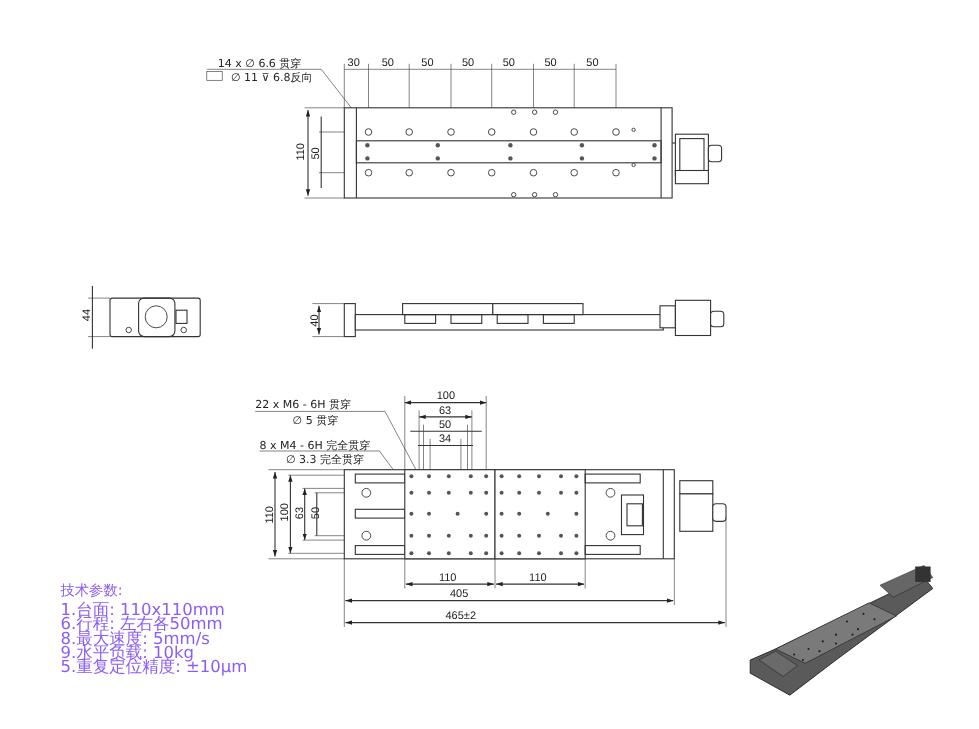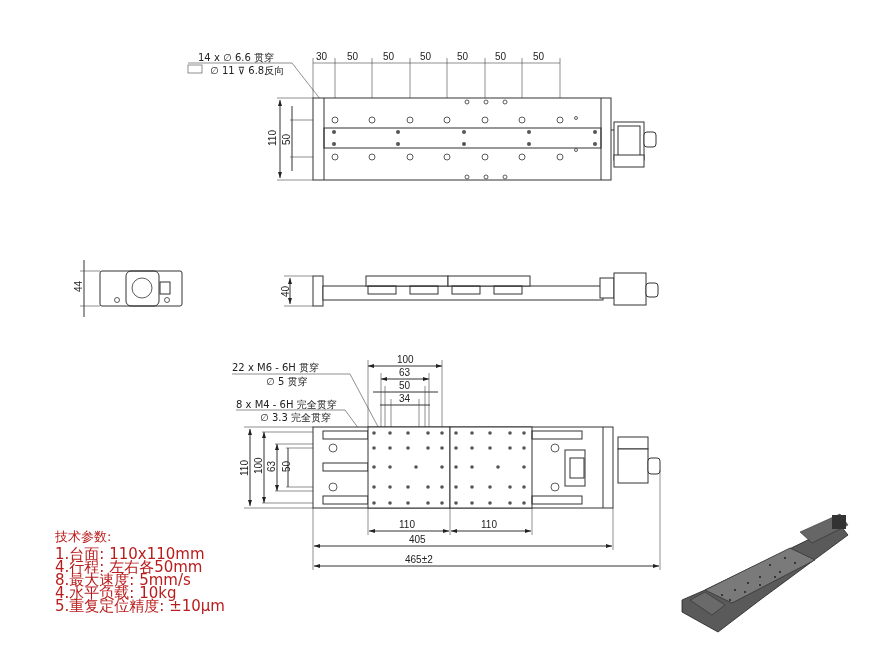--- a/index.html
+++ b/index.html
@@ -3,21 +3,21 @@
   <meta charset="utf-8">
   <style>
     html,body{margin:0;padding:0;background:#ffffff;}
     body{width:890px;height:663px;position:relative;overflow:hidden;font-family:"Liberation Sans",sans-serif;}
     svg{position:absolute;left:0;top:0;}
     .ln{stroke:#333;stroke-width:1;fill:none;}
     .thin{stroke:#444;stroke-width:0.6;fill:none;}
     .plate{stroke:#333;stroke-width:1;fill:#fff;}
     .dimtxt{font-family:"Liberation Sans",sans-serif;font-size:10px;fill:#222;}
     .cn{font-family:"DejaVu Sans",sans-serif;font-size:10px;fill:#222;}
-    .spec{position:absolute;left:55px;top:528px;font-family:"DejaVu Sans",sans-serif;color:#b91c1c;}
+    .spec{position:absolute;left:55px;top:528px;font-family:"DejaVu Sans",sans-serif;color:#8b5cf6;}
     .spec .title{font-size:13px;margin-bottom:2px;}
     .spec .row{font-size:15px;line-height:13px;}
     .hole{fill:#fff;stroke:#333;stroke-width:0.8;}
     .dot{fill:#555;}
   </style>
 </head>
 <body>
 
 <svg width="890" height="663" viewBox="0 0 890 663">
   <defs>
@@ -301,17 +301,17 @@
         <circle cx="785" cy="558" r="1"></circle>
         <circle cx="780" cy="572" r="1"></circle>
         <circle cx="795" cy="563" r="1"></circle>
     </g>
   </g>
 </svg>
 
 <div class="spec">
   <div class="title">技术参数:</div>
   <div class="row">1.台面: 110x110mm</div>
-  <div class="row">4.行程: 左右各50mm</div>
+  <div class="row">6.行程: 左右各50mm</div>
   <div class="row">8.最大速度: 5mm/s</div>
-  <div class="row">4.水平负载: 10kg</div>
+  <div class="row">9.水平负载: 10kg</div>
   <div class="row">5.重复定位精度: ±10μm</div>
 </div>
 
 </body></html>

